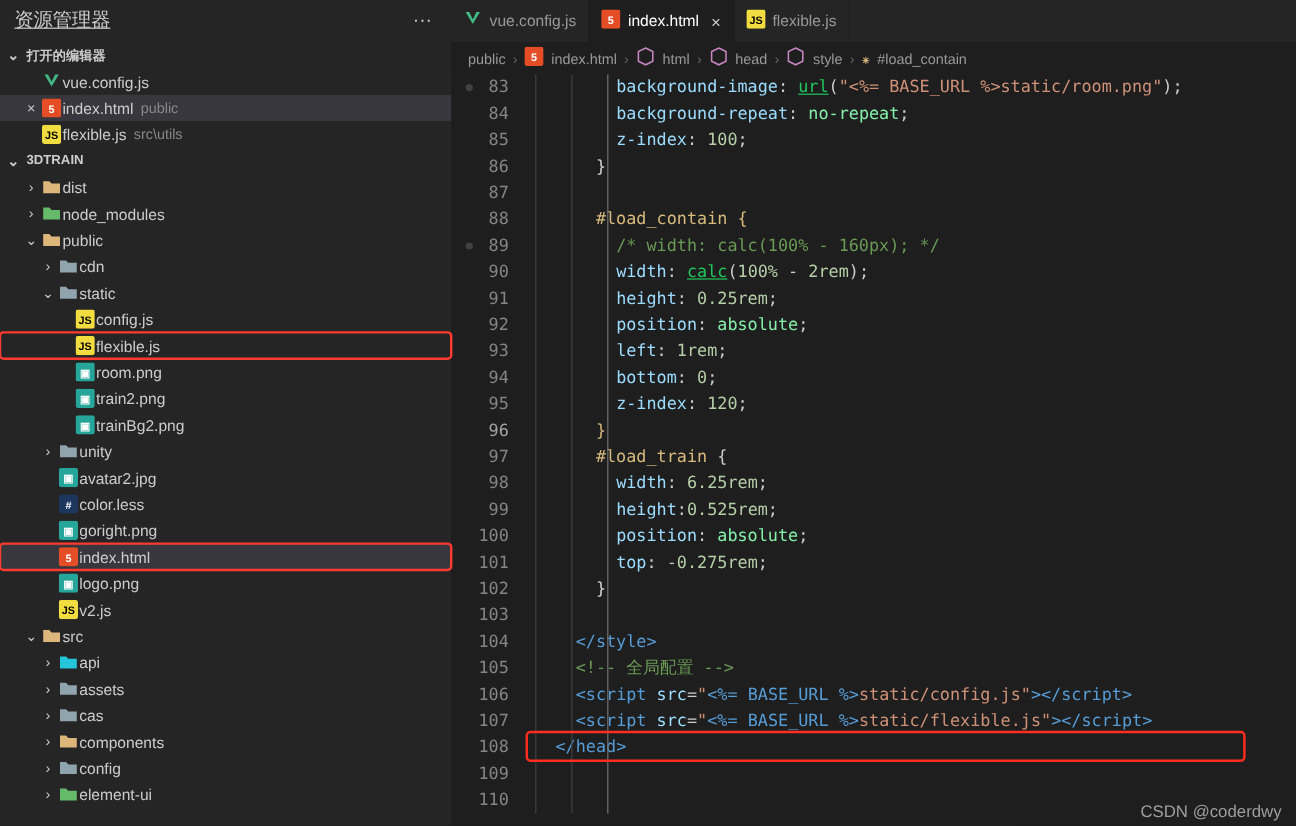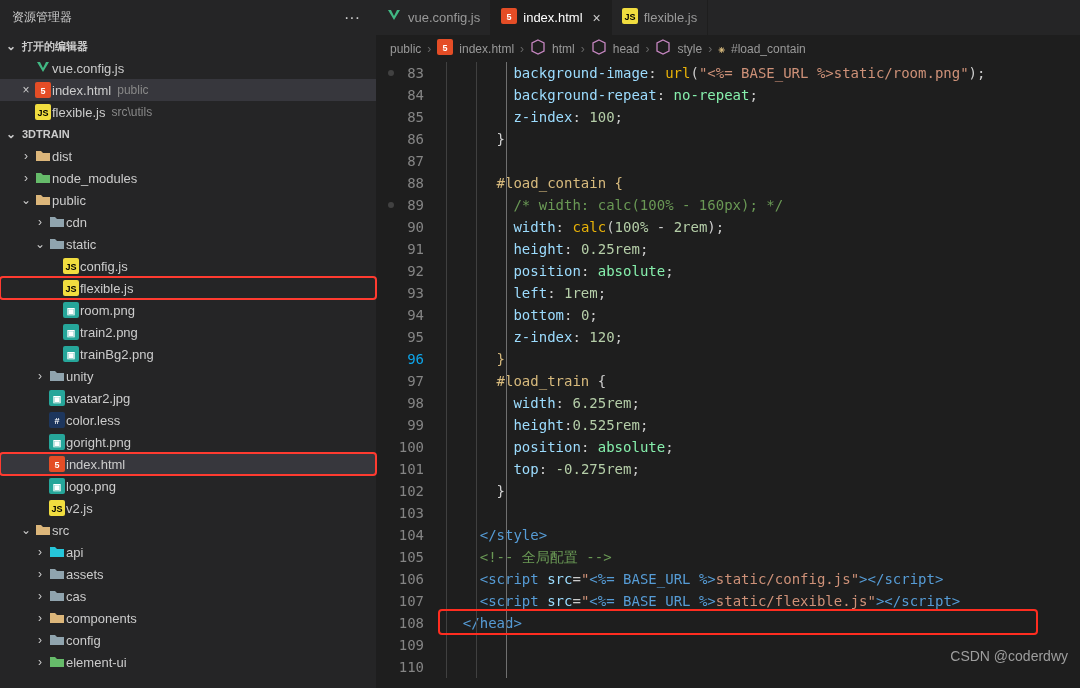--- a/index.html
+++ b/index.html
@@ -4,21 +4,21 @@
 <style>
   * { margin:0; padding:0; box-sizing:border-box; }
   body {
     width:1080px; height:688px;
     background:#1e1e1e; color:#ccc;
     font-family:"Segoe UI","Microsoft YaHei",sans-serif;
     font-size:13px; overflow:hidden; display:flex;
   }
   .sidebar { width:376px; background:#252526; display:flex; flex-direction:column; }
   .sb-header { display:flex; align-items:center; padding:0 12px; height:35px; }
-  .sb-title { font-size:12px; color:#ccc; flex:1; }
+  .sb-title { font-size:16px; color:#ccc; flex:1;text-decoration:underline; }
   .sb-more { color:#ccc; font-size:16px; padding:0 4px; }
   .sb-section { font-size:11px; font-weight:700; color:#ccc; padding:2px 4px 2px 22px; position:relative; display:flex; align-items:center; height:22px; }
   .sb-section .chev { position:absolute; left:6px; font-size:12px; }
   .row { display:flex; align-items:center; height:22px; position:relative; color:#ccc; }
   .row .chev { width:16px; text-align:center; font-size:12px; color:#ccc; }
   .row .ico { width:18px; display:inline-flex; align-items:center; justify-content:center; }
   .row .lbl { white-space:nowrap; }
   .row .meta { margin-left:6px; color:#888; font-size:12px; }
   .row.active { background:#37373d; }.depth1{padding-left:18px}.depth2{padding-left:32px}.depth3{padding-left:46px}
   .svgico{width:16px;height:16px}
@@ -26,38 +26,38 @@
   .main { flex:1; display:flex; flex-direction:column; background:#1e1e1e; }
   .tabs { display:flex; background:#252526; height:35px; }
   .tab { display:flex; align-items:center; padding:0 10px; gap:6px; color:#999; font-size:13px; border-right:1px solid #1e1e1e; }
   .tab.act { background:#1e1e1e; color:#fff; }
   .tab .close { color:#ccc; font-size:14px; margin-left:4px; }
   .crumbs { display:flex; align-items:center; gap:6px; padding:4px 14px; font-size:12px; color:#999; background:#1e1e1e; }
   .crumbs .sep{color:#666}
   .editor { flex:1; display:flex; font-family:Consolas,monospace; font-size:14px; line-height:22px; position:relative; }
   .gutter { width:70px; text-align:right; color:#858585; padding-right:22px; position:relative; }
   .gutter .ln { height:22px; }
-  .gutter .ln.cur { color:#0ea5e9; }
+  .gutter .ln.cur { color:#a3a3a3; }
   .gutter .dot { position:absolute; left:12px; width:6px; height:6px; border-radius:50%; background:#cccccc33; }
   .code { flex:1; position:relative; }
   .code .line { height:22px; white-space:pre; }
   .indent-guide { position:absolute; top:0; bottom:0; width:1px; background:#404040; }
   .indent-guide.bright { background:#707070; }
   .c-sel  { color:#d7ba7d; } 
   .c-prop { color:#9cdcfe; } 
   .c-num  { color:#b5cea8; } 
-  .c-func { color:#eab308; } 
+  .c-func { color:#22c55e;text-decoration:underline; } 
   .c-kw   { color:#86efac; } 
   .c-cmt  { color:#6a9955; } 
   .c-br   { color:#d4d4d4; }
   .c-tag  { color:#569cd6; }
   .c-attr { color:#9cdcfe; }
   .c-str  { color:#ce9178; }
   .hl-box { position:absolute; border:2.5px solid #ff2d20; border-radius:4px; pointer-events:none; }
-  .watermark { position:absolute; right:12px; bottom:24px; color:#9e9e9e; font-size:14px; font-family:sans-serif;}
+  .watermark { position:absolute; right:12px; bottom:4px; color:#9e9e9e; font-size:14px; font-family:sans-serif;}
 </style>
 </head>
 <body>
 
 <div class="sidebar">
   <div class="sb-header">
     <span class="sb-title">资源管理器</span>
     <span class="sb-more">···</span>
   </div>
   <div class="sb-section">

